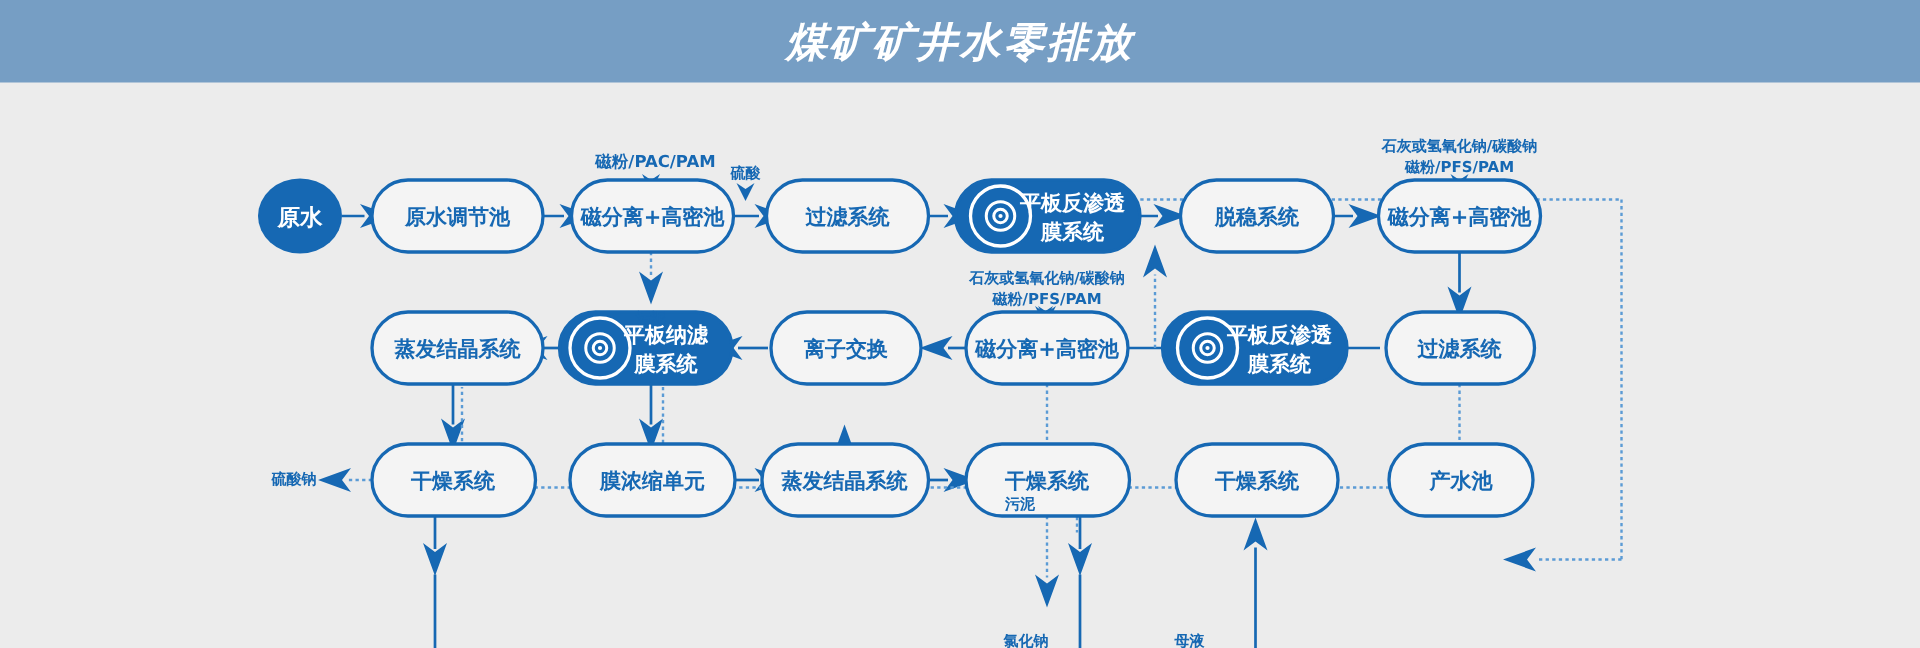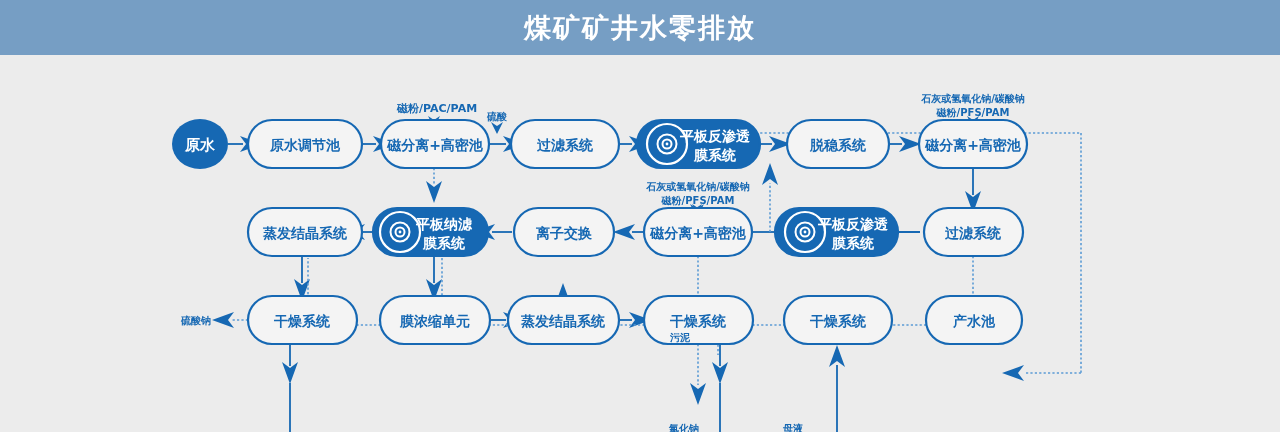--- a/index.html
+++ b/index.html
@@ -6,21 +6,21 @@
   body{
     width:1280px;height:432px;
     background:#ececec;
     font-family:"DejaVu Sans","Liberation Sans",sans-serif;
     overflow:hidden;
   }
   #app{position:relative;width:1280px;height:432px;}
   .header{
     position:absolute;left:0;top:0;width:1280px;height:55px;
     background:#769ec4;
-    display:flex;align-items:center;justify-content:center;
+    display:flex;align-items:center;justify-content:center;font-style:italic;
   }
   .header-title{
     color:#ffffff;font-size:27px;font-weight:bold;letter-spacing:2px;
   }
   .canvas{position:absolute;left:0;top:55px;width:1280px;height:377px;}
   svg{display:block;}
   .nodeLabel{
     font-family:"DejaVu Sans","Liberation Sans",sans-serif;
     font-size:14px;font-weight:bold;fill:#1668b3;
     text-anchor:middle;dominant-baseline:central;

